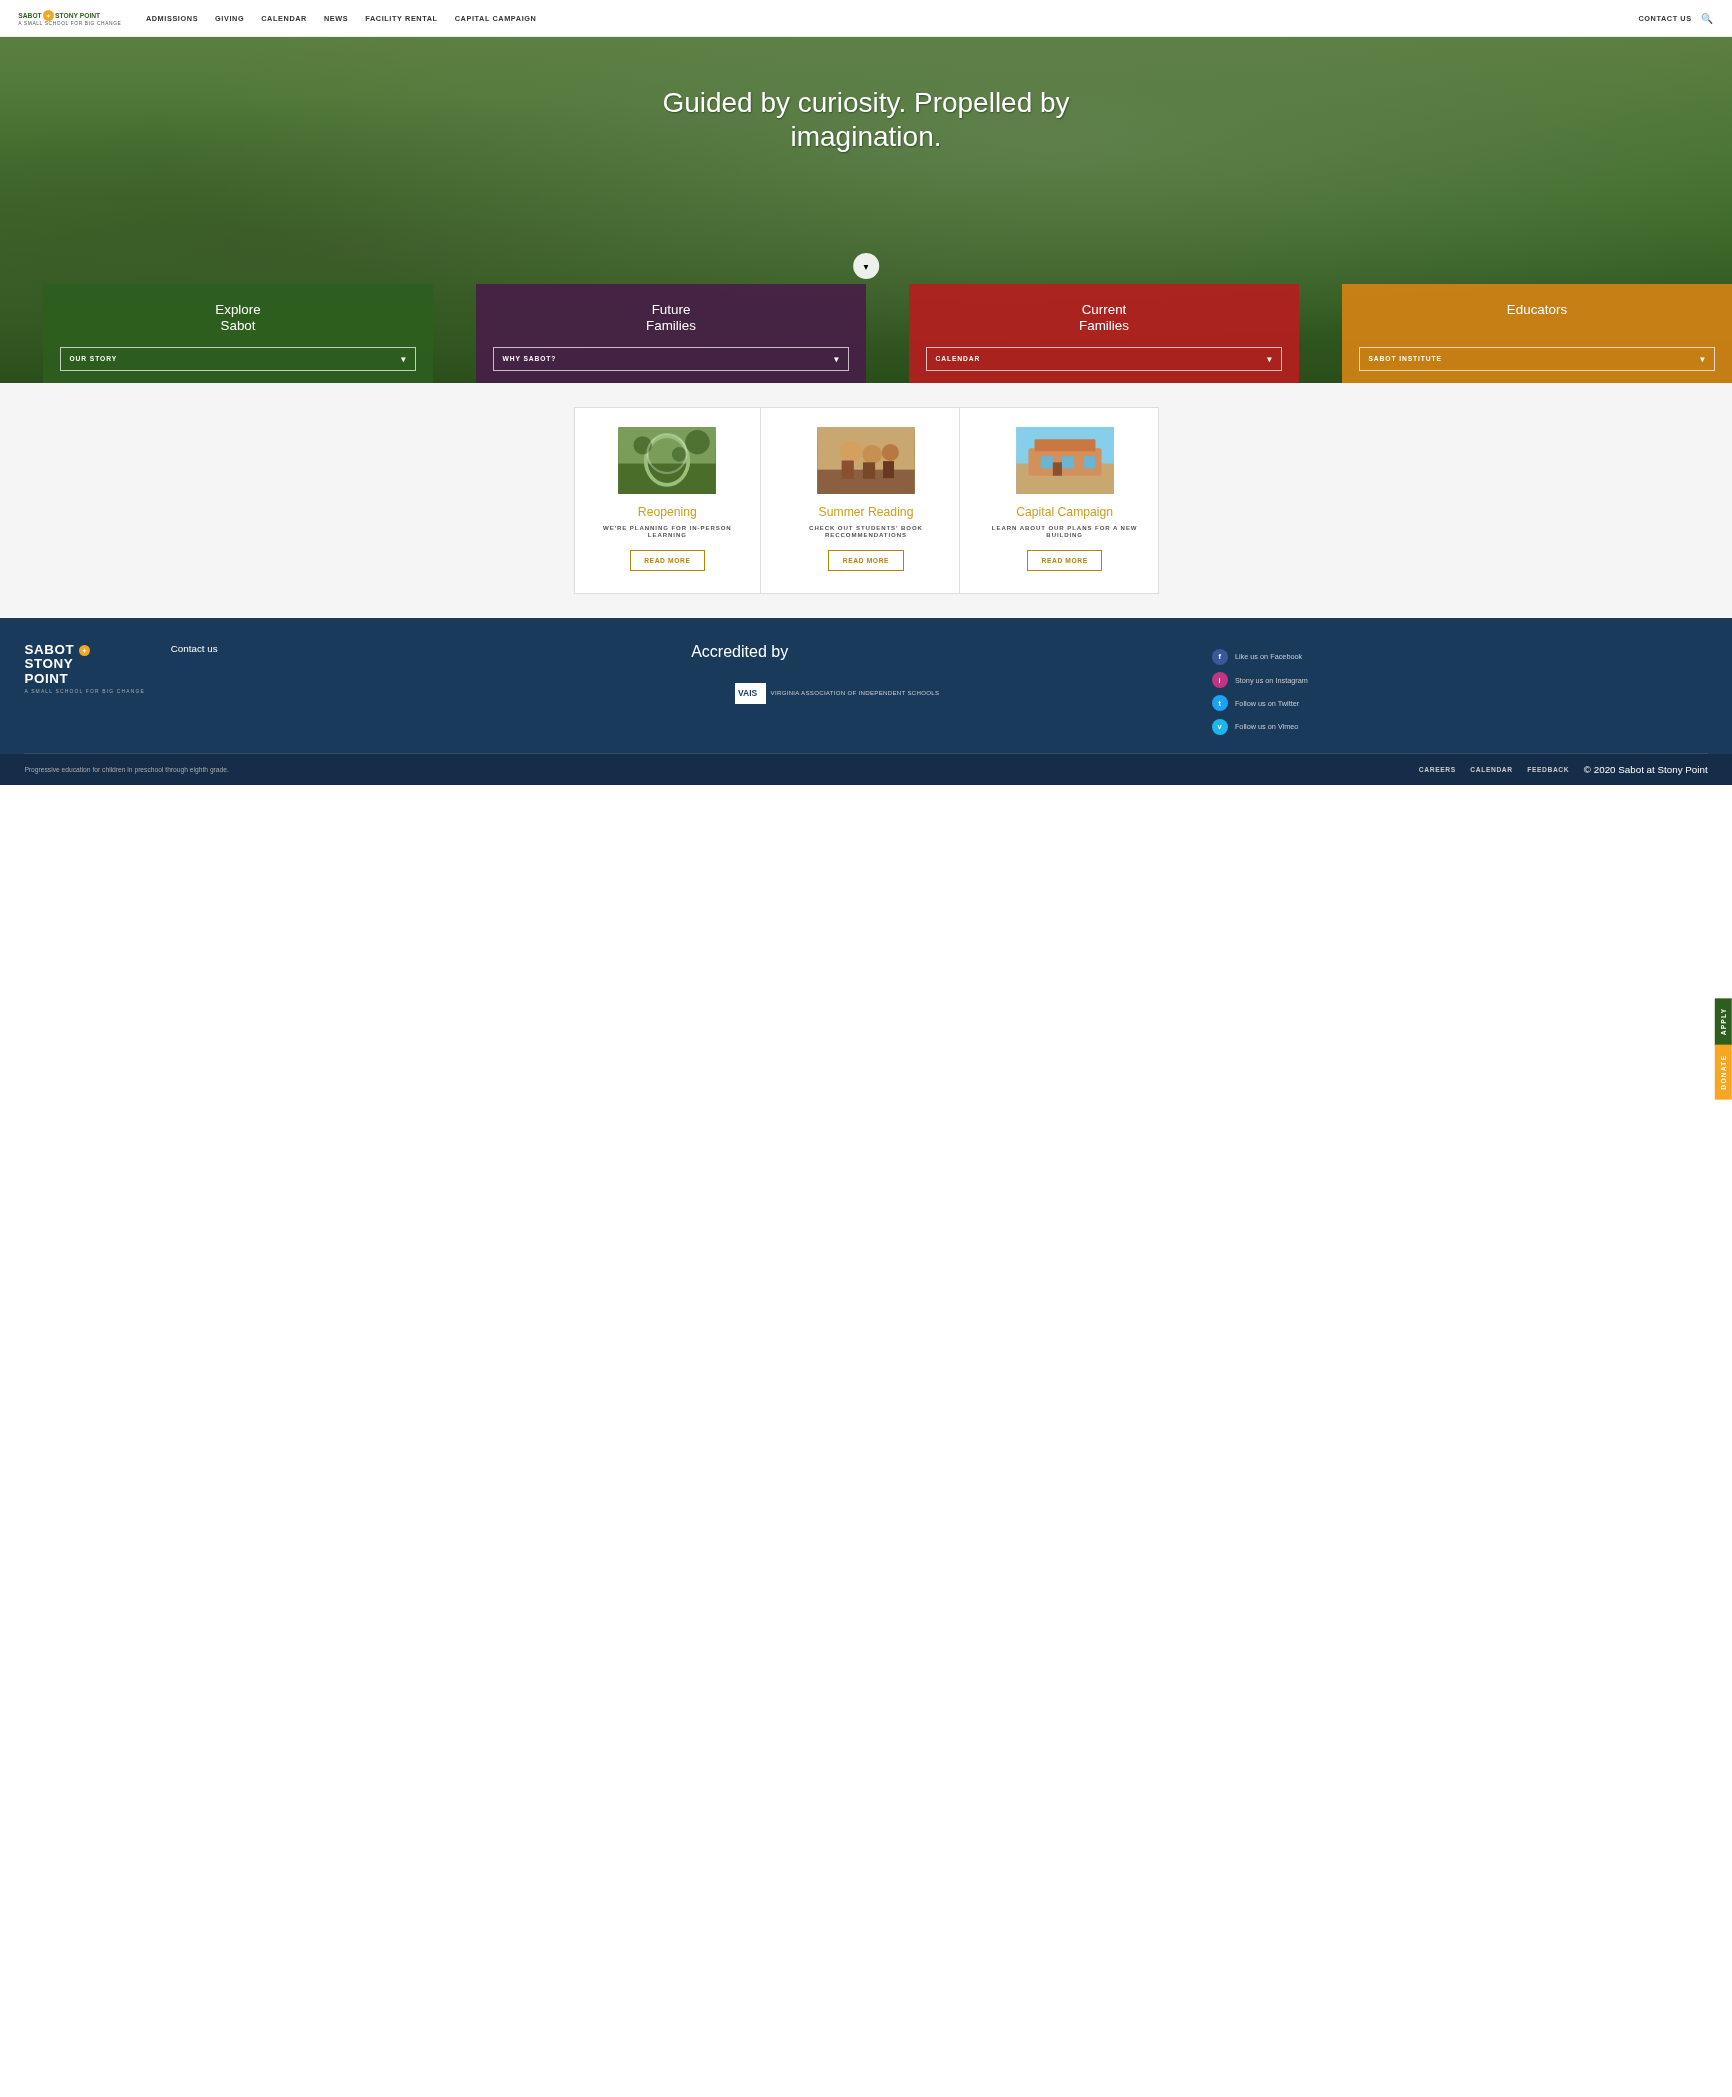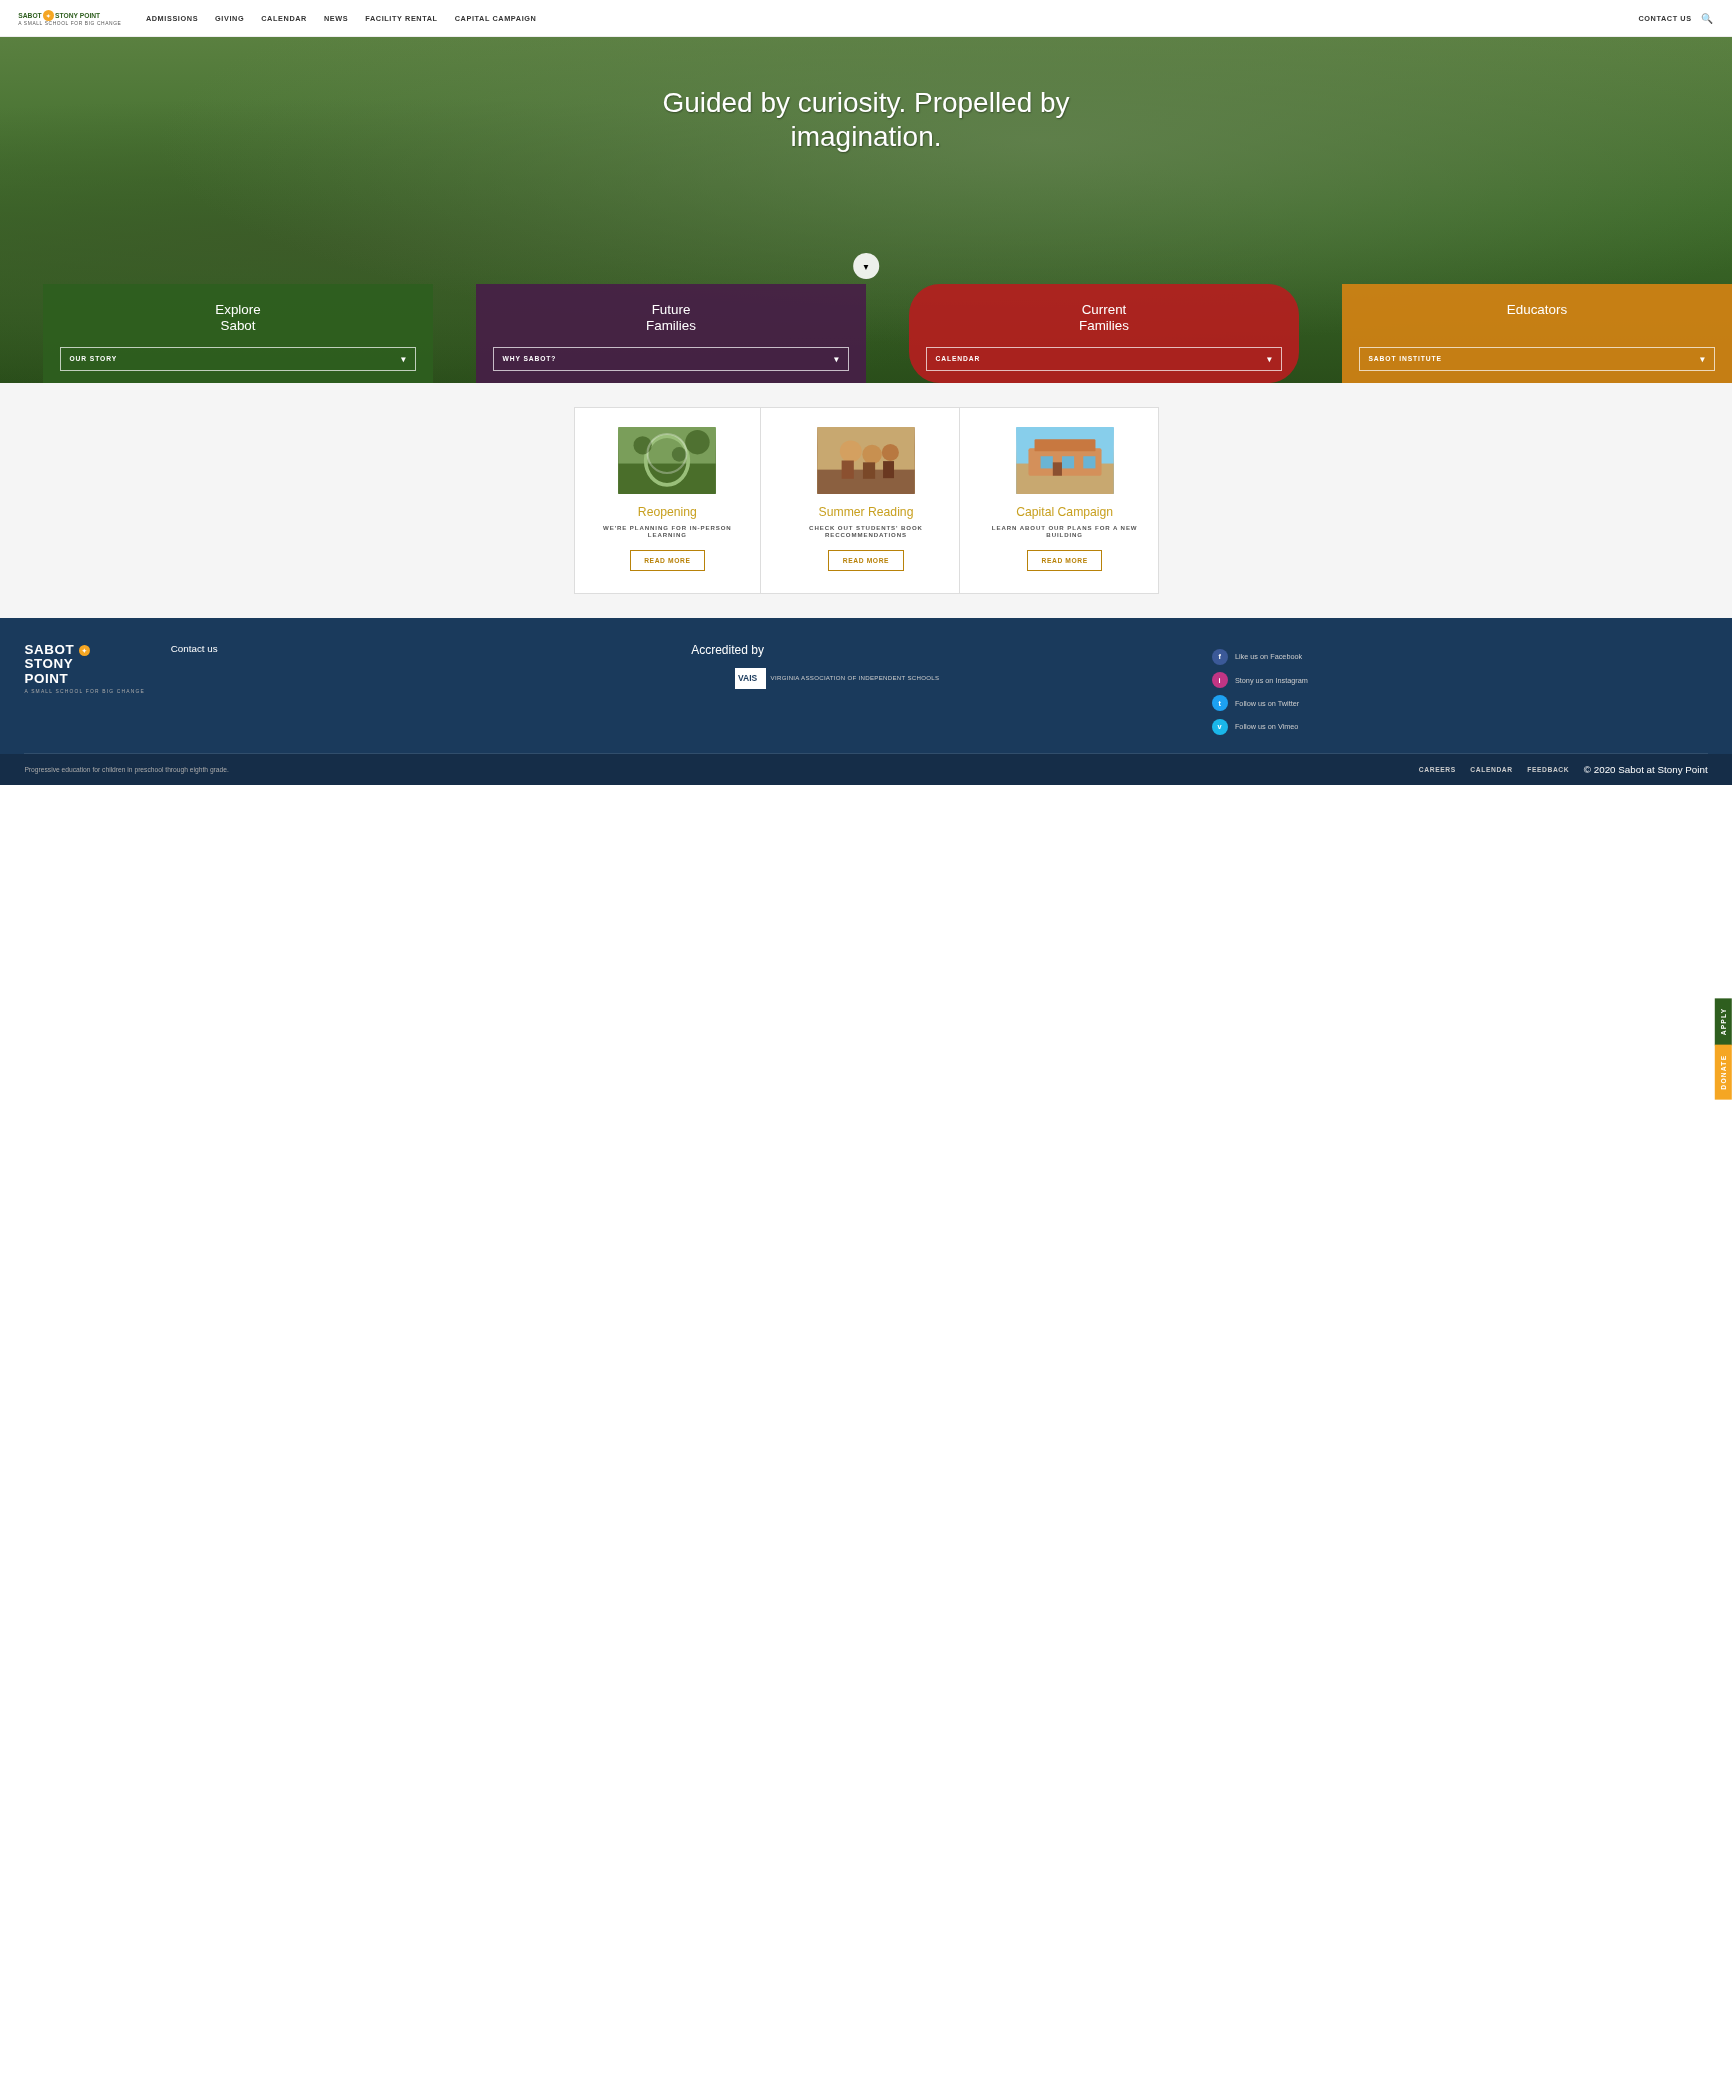--- a/index.html
+++ b/index.html
@@ -147,21 +147,21 @@
     .cat-box {
       flex: 1;
       padding: 18.3px 17px 12.2px;
       display: flex;
       flex-direction: column;
       justify-content: space-between;
       margin-left: 43px;
     }
     .cat-box-green { background: rgba(46,94,30,0.92); }
     .cat-box-purple { background: rgba(70,30,70,0.92); }
-    .cat-box-red { background: rgba(180,30,30,0.92); border-radius: 31px; }
+    .cat-box-red { background: rgba(180,30,30,0.92); }
     .cat-box-orange { background: rgba(210,130,20,0.92); }
     .cat-title {
       color: #fff;
       font-size: 13.4px;
       font-weight: 300;
       text-align: center;
       margin-bottom: 12.2px;
       line-height: 1.2;
     }
     .cat-dropdown {
@@ -320,21 +320,21 @@
       text-align: center;
       font-size: 6.1px;
       vertical-align: middle;
       margin: 0 0.6px;
     }
     .footer-logo-sub { font-size: 4.9px; color: #aaa; letter-spacing: 1.2px; text-transform: uppercase; margin-top: 2.4px; }
     .footer-contact { flex: 1; }
     .footer-contact h3 { font-size: 9.8px; font-weight: 400; margin-bottom: 9.8px; color: #fff; }
     .footer-contact p { font-size: 7.3px; color: #ccc; line-height: 1.8; }
     .footer-accredited { flex: 1; }
-    .footer-accredited h3 { font-size: 12px; font-weight: 400; margin-bottom: 11px; color: #fff; }
+    .footer-accredited h3 { font-size: 16px; font-weight: 400; margin-bottom: 22px; color: #fff; }
     .vais-logo {
       display: flex;
       align-items: center;
       gap: 4.9px;
       padding-left: 44px;
     }
     .vais-icon {
       width: 30.5px; height: 21.3px;
       background: #fff;
       display: flex;

